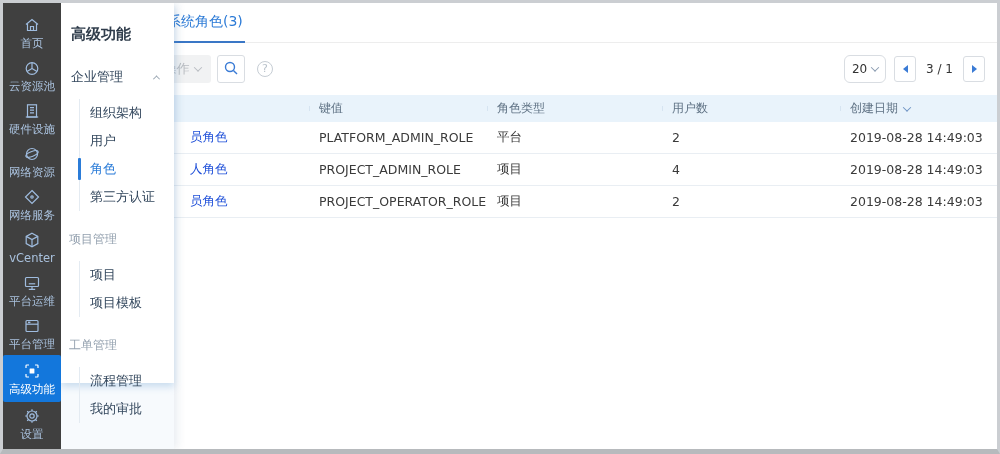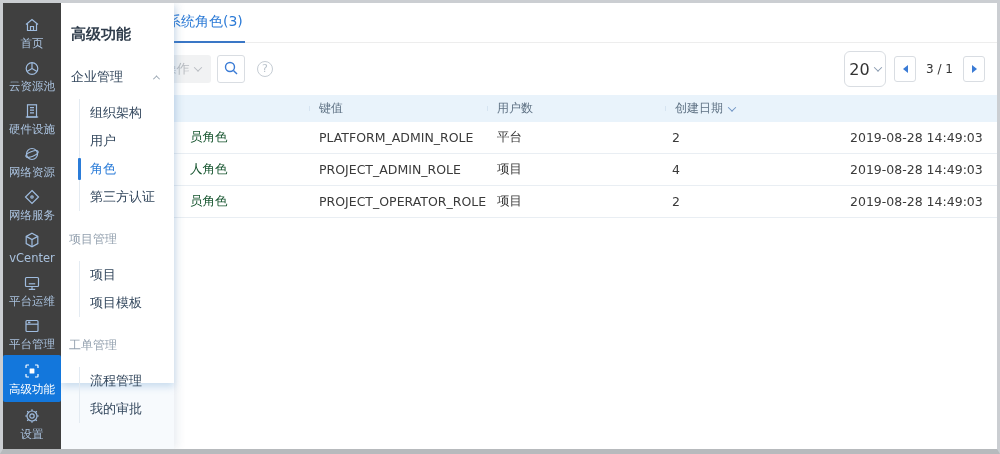--- a/index.html
+++ b/index.html
@@ -19,21 +19,21 @@
 
   .tabbar { height:40px; flex:none; border-bottom:1px solid #ededed; display:flex; align-items:stretch; padding-left:104px; gap:30px; }
   .tab { font-size:14px; color:#3c3c3c; display:flex; align-items:center; cursor:pointer; border-bottom:2px solid transparent; padding:0 2px; margin-bottom:-1px; }
   .tab.active { color:#2b7ad6; border-bottom-color:#3a77c6; }
 
   .toolbar { height:52px; flex:none; display:flex; align-items:center; padding:0 12px 0 92px; }
   .action-btn { width:58px; height:28px; background:#f1f2f3; border:none; border-radius:3px; color:#b9bdc2; font-size:13px; display:flex; align-items:center; justify-content:center; gap:5px; cursor:pointer; }
   .search-btn { width:28px; height:28px; margin-left:6px; background:#fff; border:1px solid #d9dde2; border-radius:3px; display:flex; align-items:center; justify-content:center; cursor:pointer; }
   .help-badge { margin-left:12px; width:16px; height:16px; border:1px solid #c6cdd4; border-radius:50%; color:#b9c2cb; font-size:11px; line-height:14px; text-align:center; cursor:pointer; }
   .pager { margin-left:auto; display:flex; align-items:center; gap:8px; }
-  .psize { width:42px; height:36px; border:1px solid #d9dde2; border-radius:6px; background:#fff; display:flex; align-items:center; justify-content:center; gap:5px; font-size:16px; color:#333; cursor:pointer; }
+  .psize { width:42px; height:28px; border:1px solid #d9dde2; border-radius:6px; background:#fff; display:flex; align-items:center; justify-content:center; gap:5px; font-size:12px; color:#333; cursor:pointer; }
   .pbtn { width:22px; height:26px; border:1px solid #d9dde2; border-radius:3px; background:#fff; display:flex; align-items:center; justify-content:center; cursor:pointer; }
   .pinfo { font-size:12px; color:#333; margin:0 2px; }
   .tri-left { width:0; height:0; border:4px solid transparent; border-left:none; border-right:5px solid #3a7bd5; }
   .tri-right { width:0; height:0; border:4px solid transparent; border-right:none; border-left:5px solid #3a7bd5; }
 
   .chev { display:inline-block; width:6px; height:6px; border-right:1.2px solid currentColor; border-bottom:1.2px solid currentColor; transform:rotate(45deg) translate(-1px,-1px); }
   .chev.up { transform:rotate(-135deg) translate(-1px,-1px); }
 
   
   .grid { flex:1; display:flex; flex-direction:column;padding-left:16px; }
@@ -42,21 +42,21 @@
   .c { padding-left:10px; white-space:nowrap; overflow:hidden; }
   .c1 { width:232px; flex:none; padding-left:113px; }
   .c2 { width:178px; flex:none; }
   .c3 { width:175px; flex:none; }
   .c4 { width:178px; flex:none; }
   .c5 { flex:1; min-width:0; }
   .thead .c { position:relative; }
   .thead .c2::before, .thead .c3::before, .thead .c4::before, .thead .c5::before {
     content:''; position:absolute; left:0; top:6px; bottom:6px; width:1px; background:#d6e4f1; }
   .sort-caret { display:inline-block; margin-left:6px; color:#6f94c4; }
-  .link { color:#14532d; cursor:pointer; }
+  .link { color:#1d4ed8; cursor:pointer; }
 
   
   .flyout { position:absolute; left:58px; top:0; bottom:0; width:113px; z-index:20; background:#f7fafd; box-shadow:3px 0 9px rgba(25,70,120,0.10); }
   .menu-card { background:#fff; height:380px; box-shadow:0 4px 7px rgba(120,170,215,0.35); padding-top:22px; }
   .flyout-title { font-size:15px; font-weight:600; color:#2f3c4b; padding-left:10px; }
   .group-head { margin-top:24px; padding:0 15px 0 10px; display:flex; align-items:center; justify-content:space-between; font-size:13px; color:#33475d; cursor:pointer; }
   .group-head .chev { color:#97a3b0; width:5px; height:5px; }
   .sub { list-style:none; margin:13px 0 0 18px; border-left:1px solid #e4ebf2; }
   .sub li { height:28px; line-height:28px; padding-left:10px; font-size:13px; color:#33475d; position:relative; cursor:pointer; white-space:nowrap; }
   .sub li.active { color:#2b7cd8; }
@@ -210,20 +210,21 @@
         <div class="pbtn">
             <span class="tri-right"></span>
           </div>
       </div>
     </div>
 
     <div class="grid">
       <div class="thead">
         <div class="c c1"></div>
         <div class="c c2">键值</div>
+        <div class="c c3">角色类型</div>
         <div class="c c4">用户数</div>
         <div class="c c5">
           <span>创建日期</span><span class="sort-caret"><span class="chev"></span></span>
         </div>
       </div>
 
       <div class="trow">
         <div class="c c1 link">员角色</div>
         <div class="c c2">PLATFORM_ADMIN_ROLE</div>
         <div class="c c3">平台</div>

